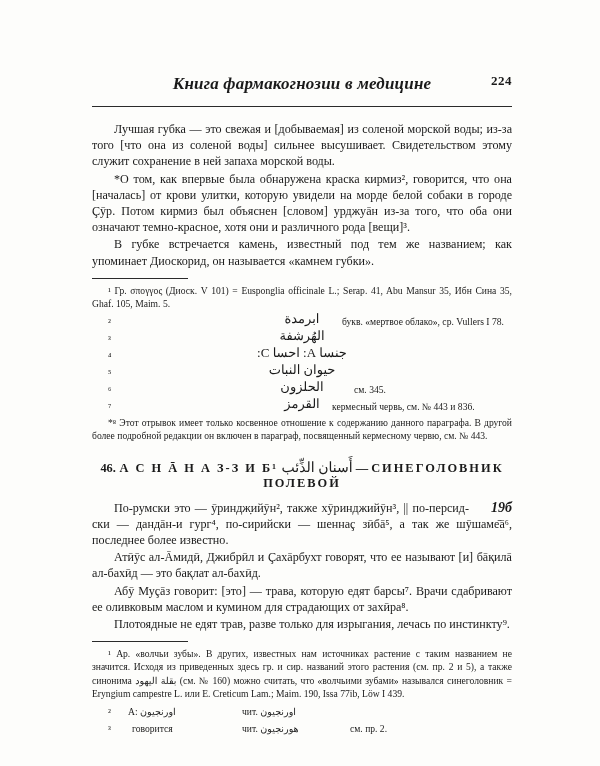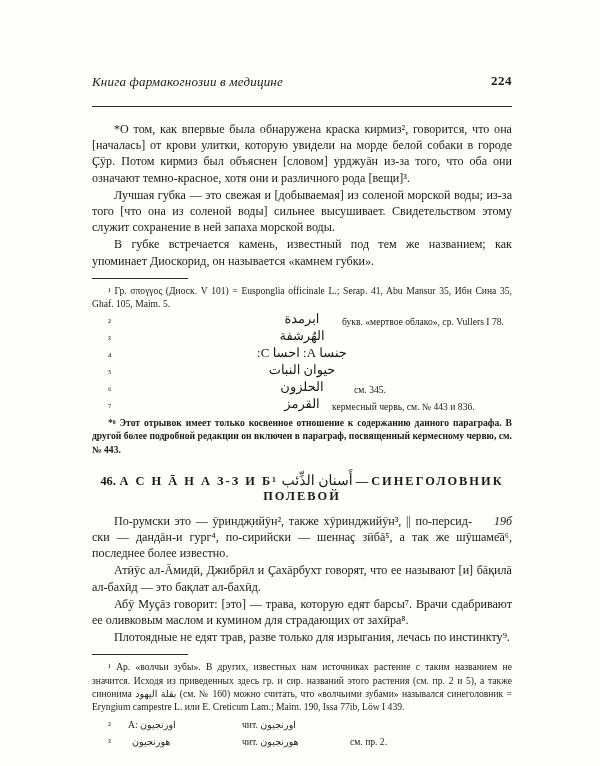--- a/index.html
+++ b/index.html
@@ -31,24 +31,25 @@
   
   .header {
     position: relative;
     height: 22px;
     margin-bottom: 10px;
   }
   .header-title {
     position: absolute;
     left: 0;
     right: 0;
-    text-align: left;
+    text-align: center;
     font-style: italic;
-    font-size: 13px;
+    font-size: 17px;
     letter-spacing: 0.2px;
+    font-weight: bold;
   }
   .header-page {
     position: absolute;
     right: 0;
     top: -1px;
     font-size: 13px;
     font-weight: bold;
     letter-spacing: 0.5px;
   }
   .rule {
@@ -114,37 +115,38 @@
   .section-head .ar {
     font-size: 14px;
     direction: rtl;
     unicode-bidi: embed;
     font-weight: normal;
   }
   .sp { letter-spacing: 2px; }
   .marginal {
     float: right;
     font-style: italic;
-    font-size: 12px;
+    font-size: 14px;
+    font-weight: bold;
   }
 </style>
 </head>
 <body>
 
 <div class="page">
   <div class="content">
 
     <div class="header">
       <div class="header-title">Книга фармакогнозии в медицине</div>
       <div class="header-page">224</div>
     </div>
     <hr class="rule">
 
+    <p class="body">Лучшая губка — это свежая и [добываемая] из соленой морской воды; из-за того [что она из соленой воды] сильнее высушивает. Свидетельством этому служит сохранение в ней запаха морской воды.</p>
     <p class="body">*О том, как впервые была обнаружена краска кирмиз², говорится, что она [началась] от крови улитки, которую увидели на морде белой собаки в городе Ҫӯр. Потом кирмиз был объяснен [словом] урджуāн из-за того, что оба они означают темно-красное, хотя они и различного рода [вещи]³.</p>
-    <p class="body">Лучшая губка — это свежая и [добываемая] из соленой морской воды; из-за того [что она из соленой воды] сильнее высушивает. Свидетельством этому служит сохранение в ней запаха морской воды.</p>
     <p class="body">В губке встречается камень, известный под тем же названием; как упоминает Диоскорид, он называется «камнем губки».</p>
 
     <hr class="fn-rule">
 
     <p class="fn">¹ Гр. σπογγος (Диоск. V 101) = Eusponglia officinale L.; Serap. 41, Abu Mansur 35, Ибн Сина 35, Ghaf. 105, Maim. 5.</p>
 
     <div class="fn-ar-row">
       <span class="num">²</span>
       <div class="mid">ابرمدة</div>
       <span class="tail" style="left: 250px;">букв. «мертвое облако», ср. Vullers I 78.</span>
@@ -170,21 +172,21 @@
       <div class="mid">الحلزون</div>
       <span class="tail" style="left: 262px;">см. 345.</span>
     </div>
 
     <div class="fn-ar-row">
       <span class="num">⁷</span>
       <div class="mid">القرمز</div>
       <span class="tail" style="left: 240px;">кермесный червь, см. № 443 и 836.</span>
     </div>
 
-    <p class="fn" style="margin-top:3px;font-weight:bold;">*⁸ Этот отрывок имеет только косвенное отношение к содержанию данного параграфа. В другой более подробной редакции он включен в параграф, посвященный кермесному червю, см. № 443.</p>
+    <p class="fn" style="margin-top:3px;">*⁸ Этот отрывок имеет только косвенное отношение к содержанию данного параграфа. В другой более подробной редакции он включен в параграф, посвященный кермесному червю, см. № 443.</p>
 
     <div class="section-head">
       <span class="num">46.</span>
       <span class="sp">А С Н Ā Н   А З-З И Б¹</span>
       <span class="ar">أَسنان الذِّئب</span>
       <span>—</span>
       <span class="sp">СИНЕГОЛОВНИК ПОЛЕВОЙ</span>
     </div>
 
     <p class="body">
@@ -200,19 +202,19 @@
     <p class="fn">¹ Ар. «волчьи зубы». В других, известных нам источниках растение с таким названием не значится. Исходя из приведенных здесь гр. и сир. названий этого растения (см. пр. 2 и 5), а также синонима بقلة اليهود (см. № 160) можно считать, что «волчьими зубами» назывался синеголовник = Eryngium campestre L. или E. Creticum Lam.; Maim. 190, Issa 77ib, Löw I 439.</p>
 
     <div class="fn-ar-row">
       <span class="num">²</span>
       <span class="tail ar" style="left: 36px;">A: اورنجيون</span>
       <span class="tail" style="left: 150px;">чит. اورنجيون</span>
     </div>
 
     <div class="fn-ar-row">
       <span class="num">³</span>
-      <span class="tail ar" style="left: 40px;">هورنجيون</span>
+      <span class="tail ar" style="left: 40px;">говорится</span>
       <span class="tail" style="left: 150px;">чит. هورنجيون</span>
       <span class="tail" style="left: 258px;">см. пр. 2.</span>
     </div>
 
   </div>
 </div>
 
 </body></html>

